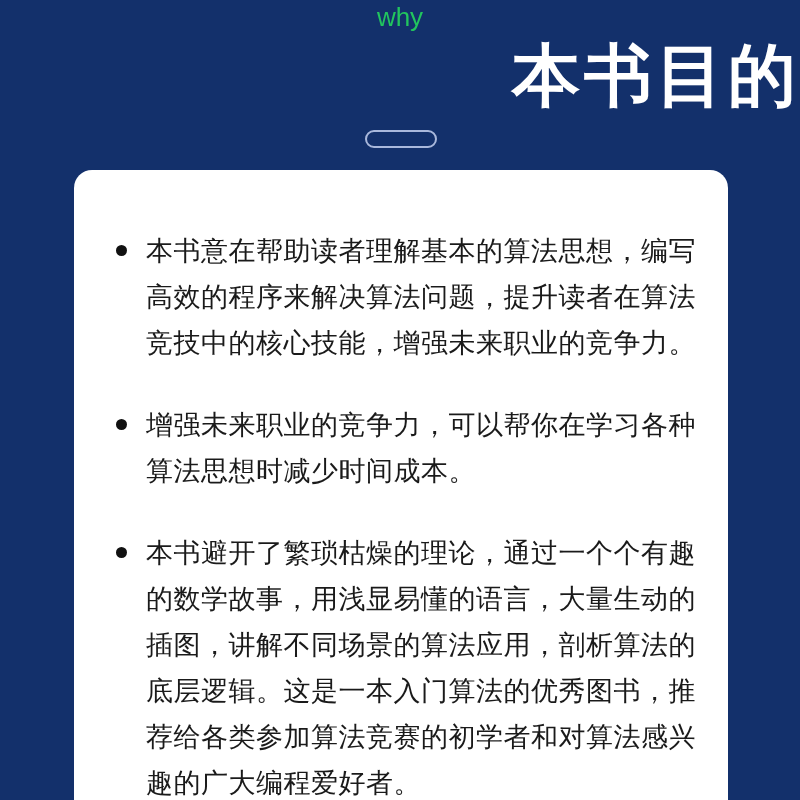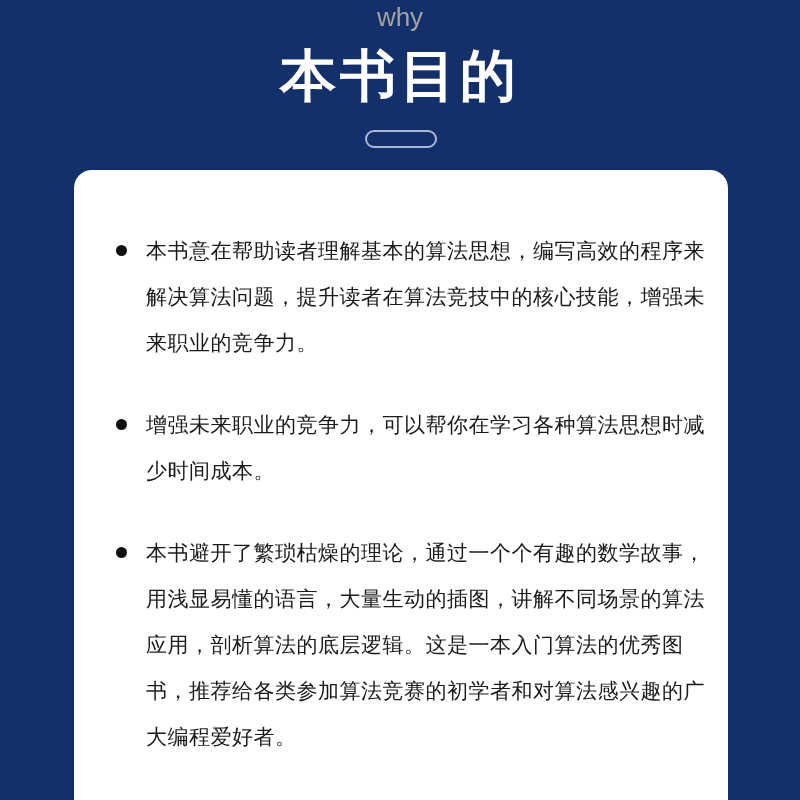--- a/index.html
+++ b/index.html
@@ -4,46 +4,46 @@
   <style>
     html, body { margin: 0; padding: 0; }
     body {
       width: 800px; height: 800px; overflow: hidden;
       background: #13306b;
       position: relative;
       font-family: "DejaVu Sans", "Liberation Sans", sans-serif;
     }
     .subtitle {
       position: absolute; left: 0; width: 800px; top: 2px;
-      text-align: center; color: #a3a3a3; font-size: 26px;
+      text-align: center; color: #22c55e; font-size: 26px;
       font-family: "Liberation Sans", sans-serif;
     }
     .title {
       position: absolute; left: 0; width: 800px; top: 36px;
-      text-align: center; color: #ffffff; font-size: 56px; font-weight: bold;
+      text-align: right; color: #ffffff; font-size: 68px; font-weight: bold;
       letter-spacing: 4px; line-height: 80px;
     }
     .pill {
       position: absolute; left: 365px; top: 130px; width: 68px; height: 14px;
       border: 2px solid #a9b8dc; border-radius: 9px;
     }
     .card {
       position: absolute; left: 74px; top: 170px; width: 654px; height: 660px;
       background: #ffffff; border-radius: 18px 18px 0 0;
     }
     .item {
       position: absolute; left: 0; width: 654px;
     }
     .bullet {
       position: absolute; left: 42px; width: 11px; height: 11px;
       border-radius: 50%; background: #111;
     }
     .text {
       position: absolute; left: 72px; width: 560px;
-      color: #1a1a1a; font-size: 21px; line-height: 46px;
+      color: #1a1a1a; font-size: 27px; line-height: 46px;
       letter-spacing: 0.5px;
     }
   </style>
 </head>
 <body>
 
 <div class="subtitle">why</div>
 <div class="title">本书目的</div>
 <div class="pill"></div>
 

